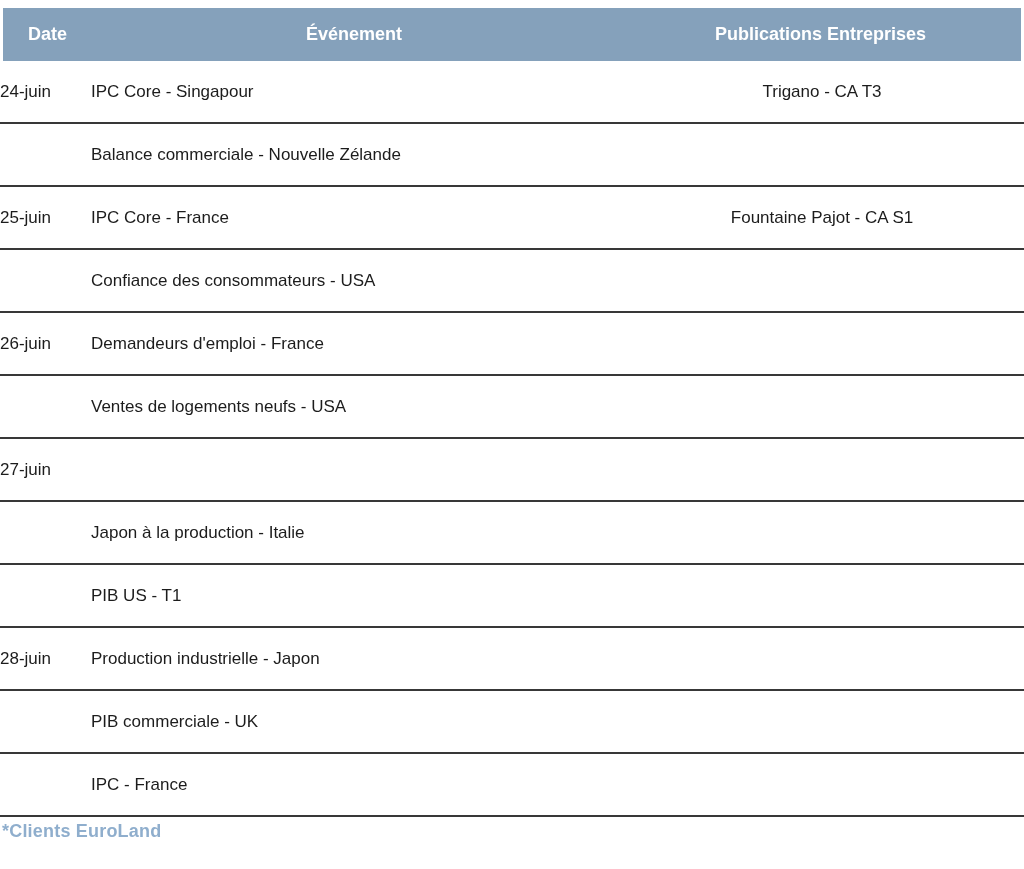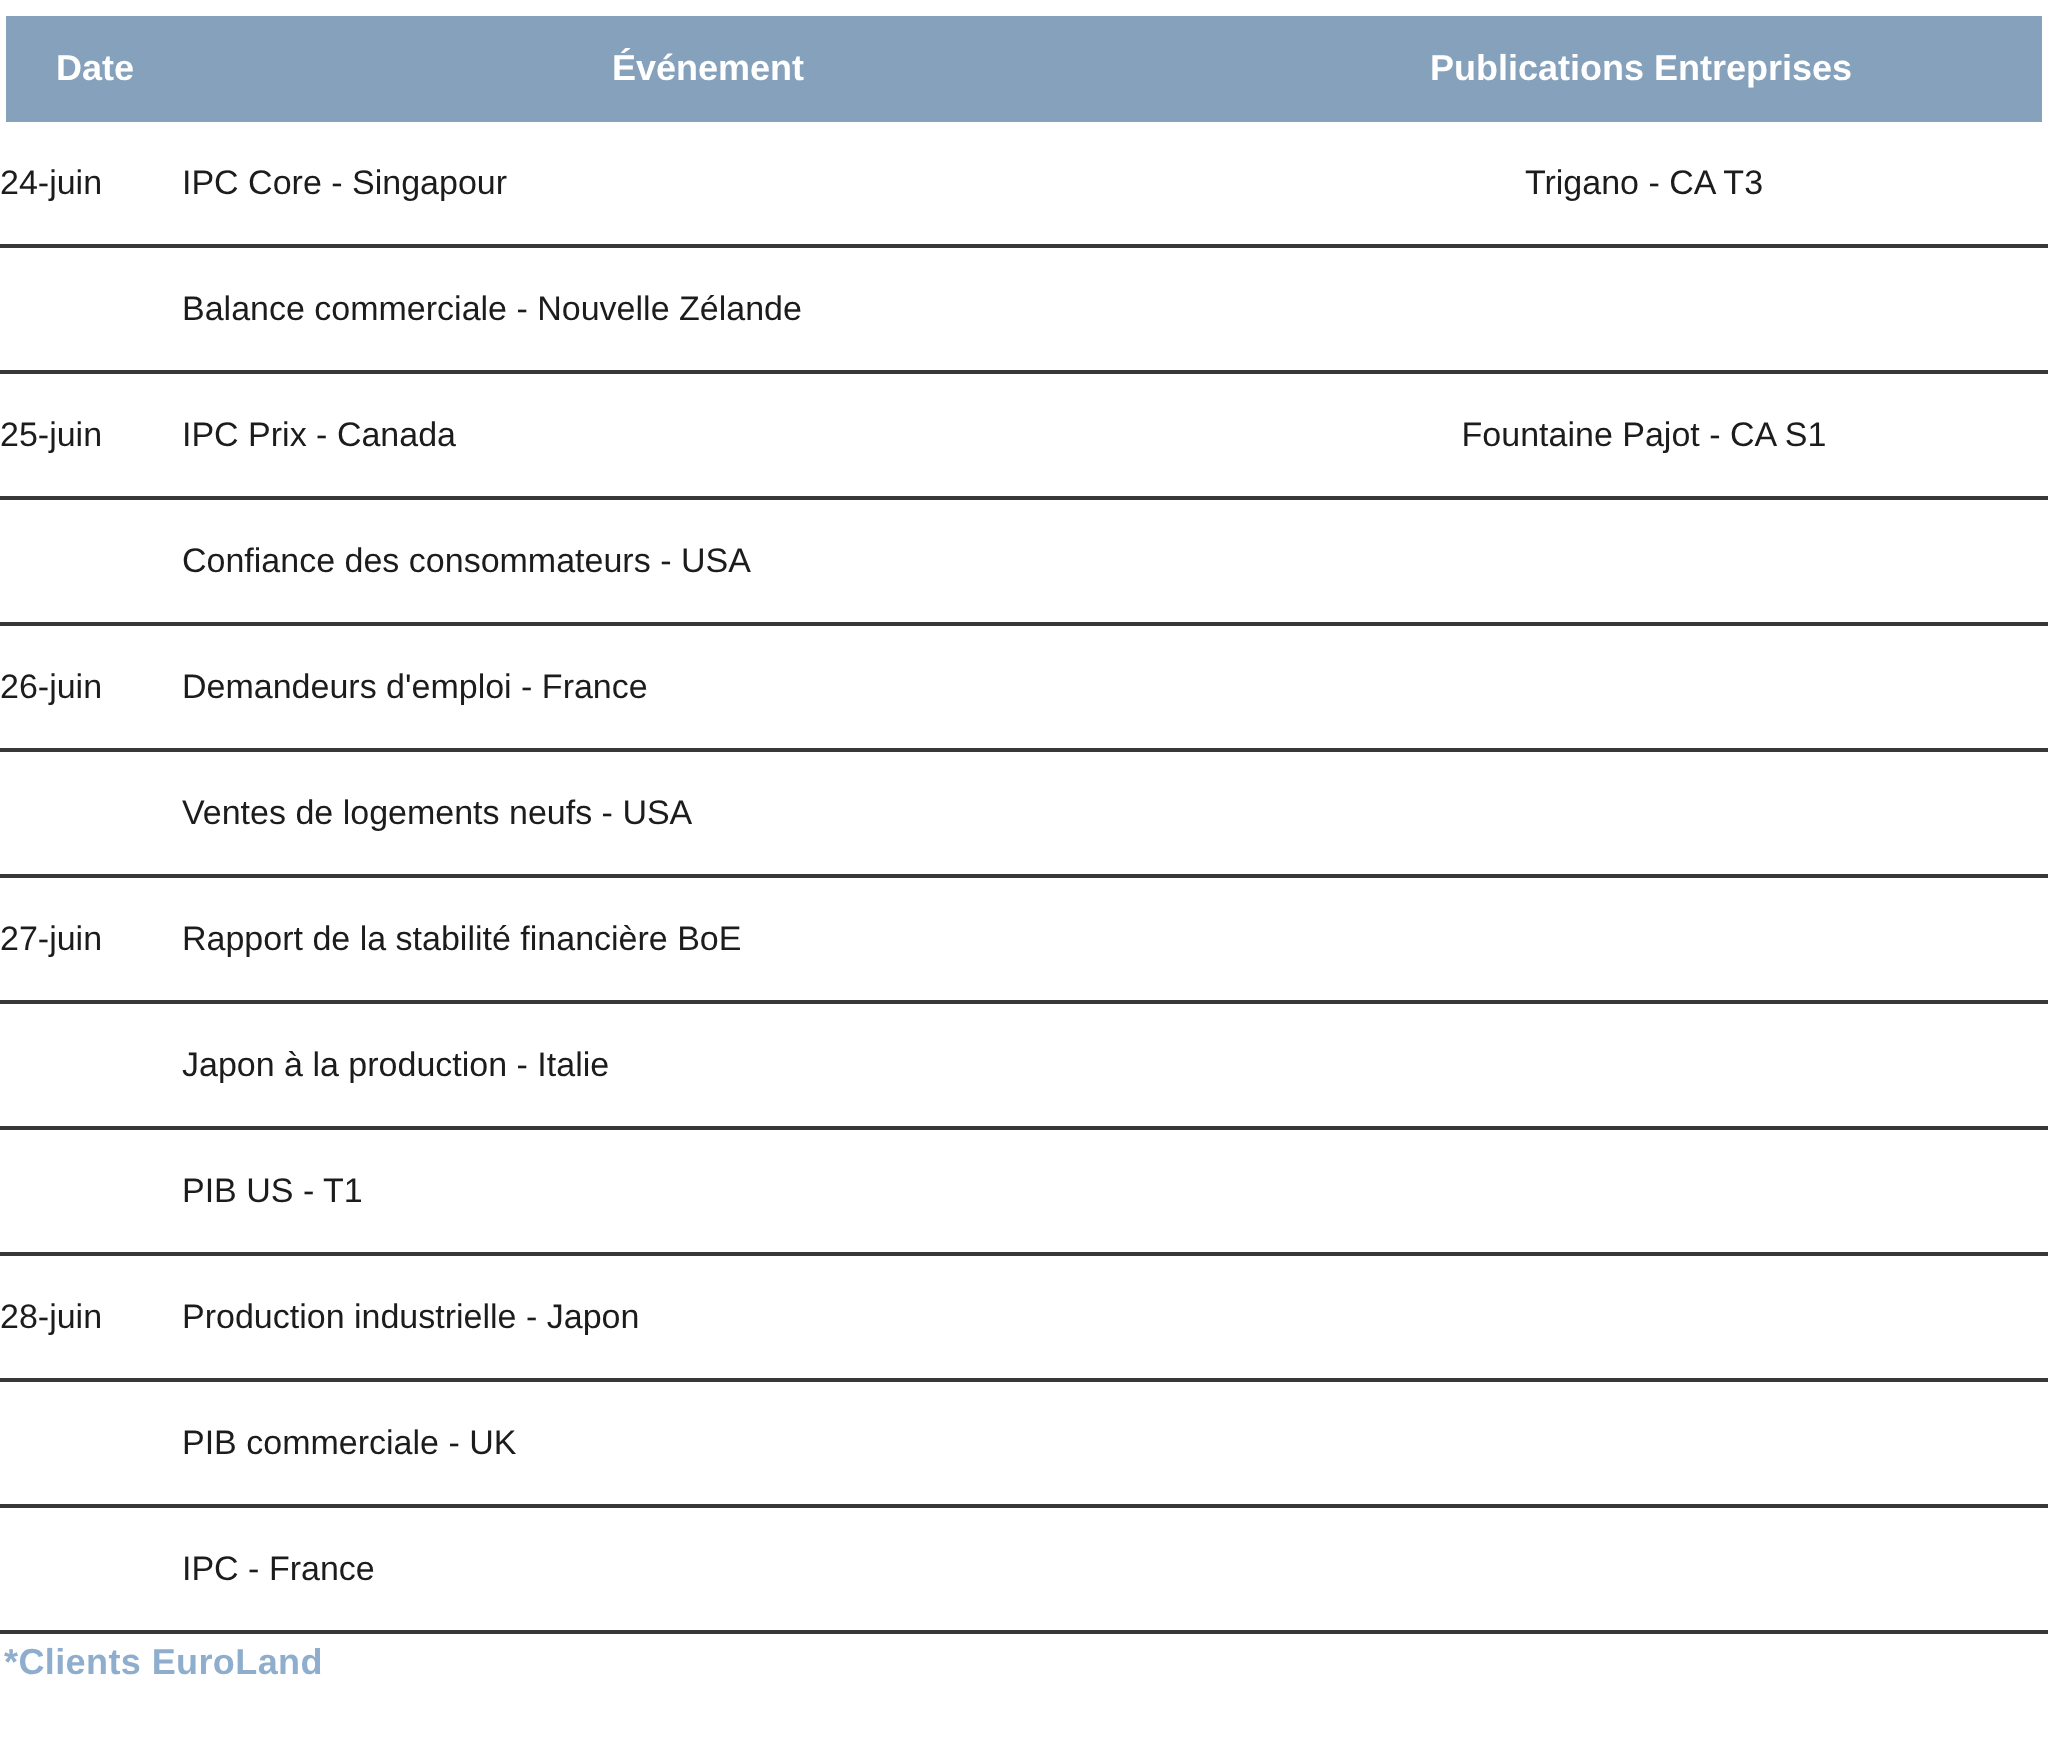--- a/index.html
+++ b/index.html
@@ -99,21 +99,21 @@
   </div>
 
   <div class="row">
     <div class="cell-date"></div>
     <div class="cell-event">Balance commerciale - Nouvelle Zélande</div>
     <div class="cell-pub"></div>
   </div>
 
   <div class="row">
     <div class="cell-date">25-juin</div>
-    <div class="cell-event">IPC Prix - Canada</div>
+    <div class="cell-event">IPC Core - France</div>
     <div class="cell-pub">Fountaine Pajot - CA S1</div>
   </div>
 
   <div class="row">
     <div class="cell-date"></div>
     <div class="cell-event">Confiance des consommateurs - USA</div>
     <div class="cell-pub"></div>
   </div>
 
   <div class="row">
@@ -123,21 +123,20 @@
   </div>
 
   <div class="row">
     <div class="cell-date"></div>
     <div class="cell-event">Ventes de logements neufs - USA</div>
     <div class="cell-pub"></div>
   </div>
 
   <div class="row">
     <div class="cell-date">27-juin</div>
-    <div class="cell-event">Rapport de la stabilité financière BoE</div>
     <div class="cell-pub"></div>
   </div>
 
   <div class="row">
     <div class="cell-date"></div>
     <div class="cell-event">Japon à la production - Italie</div>
     <div class="cell-pub"></div>
   </div>
 
   <div class="row">

